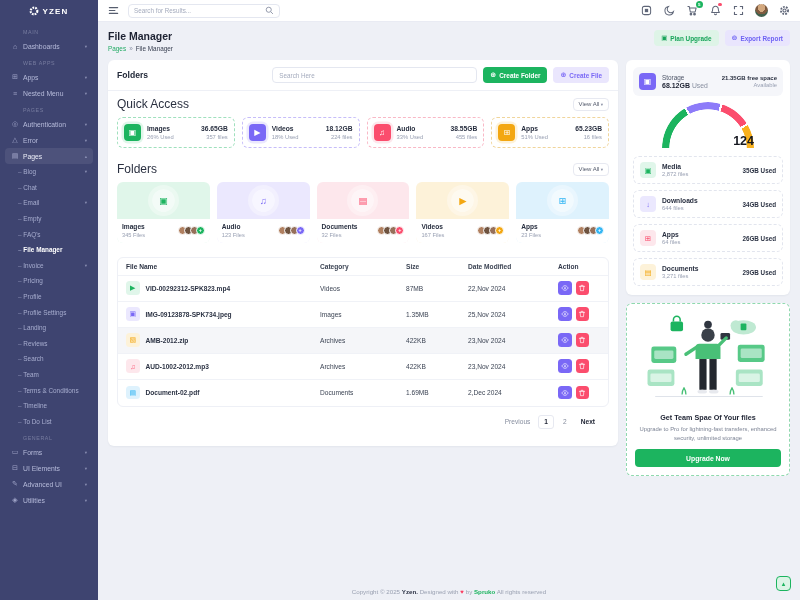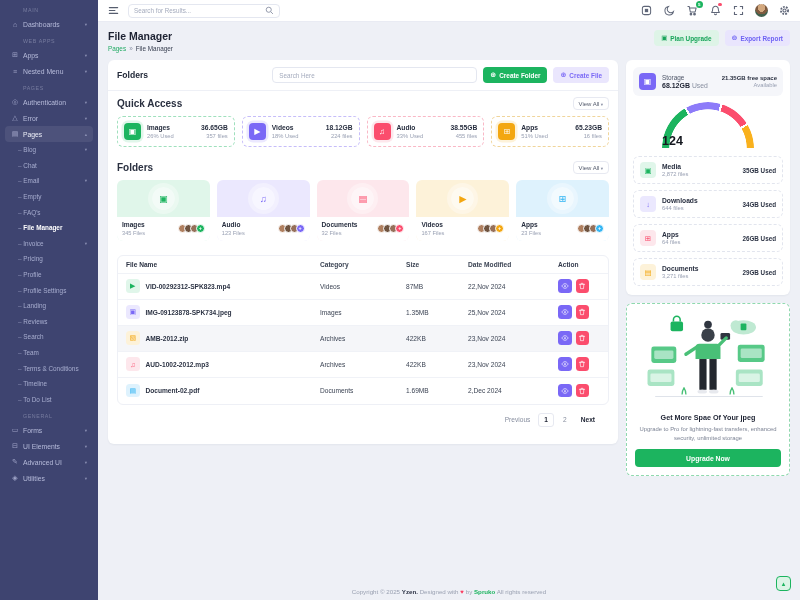--- a/index.html
+++ b/index.html
@@ -56,21 +56,21 @@
   .card{background:#fff;border-radius:6px;box-shadow:0 1px 2px rgba(25,35,65,.05)}
   .card-h{display:flex;align-items:center;gap:6px;padding:7px 9px;border-bottom:1px solid #eef0f6}
   .card-title{font-size:8.6px;font-weight:700;color:#222939}
   .fm-search{margin-left:auto;width:205px;height:16px;border:1px solid #e4e7f0;border-radius:4px;display:flex;align-items:center;padding:0 6px}
   .fm-search input{border:none;outline:none;flex:1;font-size:6.3px;color:#4a5164;font-family:inherit}
   .fm-search input::placeholder{color:#a4abbd}
   .btn-green{background:#1cb45f;color:#fff}
   .btn-lav{background:#eae6fd;color:#7a68f6}
   .sec{padding:6px 9px 8px}
   .sec-h{display:flex;align-items:center;margin-bottom:6px}
-  .sec-title{font-size:10px;font-weight:700;color:#2a3040}
+  .sec-title{font-size:12px;font-weight:400;color:#2a3040}
   .view-all{margin-left:auto;font-size:6px;color:#565d6e;border:1px solid #e7e9f1;border-radius:4px;padding:2.5px 5px;background:#fff;cursor:pointer;font-family:inherit}
   .va-c::after{content:" ▾";font-size:4.6px;color:#8b92a5}
   .va-a::after{content:" →";font-size:5.6px}
   
   .qa-grid{display:grid;grid-template-columns:repeat(4,1fr);gap:7px}
   .qa-card{border:1px dashed var(--bd);border-radius:6px;padding:6px;display:flex;align-items:center;gap:6px;background:#fff;cursor:pointer}
   .qa-ic{width:17px;height:17px;flex:none;border-radius:4px;background:var(--c);color:#fff;display:flex;align-items:center;justify-content:center;font-size:8px;box-shadow:0 0 0 2.5px var(--bg)}
   .qa-name{font-size:6.7px;font-weight:700;color:#272e3f}
   .qa-sub{font-size:5.8px;color:#99a0b3;margin-top:2px}
   .qa-right{margin-left:auto;text-align:right}
@@ -114,21 +114,21 @@
   .st-name{font-size:6.4px;color:#4d5567}
   .st-used{font-size:6.8px;margin-top:1.5px;color:#878e9f}
   .st-used b{color:#1d2232;font-size:7px}
   .st-right{margin-left:auto;text-align:right}
   .st-free{font-size:6px;font-weight:700;color:#2a3040}
   .st-avail{font-size:5.8px;color:#99a0b3;margin-top:1.5px}
   .gauge{width:92px;height:46px;position:relative;overflow:hidden;margin:6px auto 8px}
   .gauge::before{content:"";position:absolute;left:0;top:0;width:92px;height:92px;border-radius:50%;
     background:conic-gradient(from 270deg,#1cb45f 0 16.4%,#fff 16.4% 17.2%,#8d7bf9 17.2% 29.4%,#fff 29.4% 30.2%,#fb4d6d 30.2% 40.9%,#fff 40.9% 41.7%,#f9b11d 41.7% 50%,transparent 50%);
     -webkit-mask:radial-gradient(circle,transparent 59%,#000 60%);mask:radial-gradient(circle,transparent 59%,#000 60%)}
-  .gauge-val{position:absolute;bottom:0;left:0;right:0;text-align:left;font-size:12.5px;font-weight:700;color:#14171f}
+  .gauge-val{position:absolute;bottom:0;left:0;right:0;text-align:right;font-size:12.5px;font-weight:700;color:#14171f}
   .st-item{margin:0 7px 6px;border:1px dashed #e2e5ee;border-radius:6px;padding:5px 6px;display:flex;align-items:center;gap:6px}
   .sti-ic{width:16px;height:16px;flex:none;border-radius:4px;background:var(--bg);color:var(--c);display:flex;align-items:center;justify-content:center;font-size:7.5px}
   .sti-name{font-size:6.7px;font-weight:700;color:#272e3f}
   .sti-files{font-size:5.8px;color:#99a0b3;margin-top:1.5px}
   .sti-used{margin-left:auto;font-size:6.3px;font-weight:600;color:#2c3344}
   .st-pad{height:3px}
   
   .upgrade{border:1.5px dashed #8fd9ae;background:#fff;border-radius:6px;padding:8px;text-align:center}
   .up-title{font-size:7.2px;font-weight:700;color:#1d2232;margin:5px 0 3px}
   .up-desc{font-size:5.9px;color:#7d8495;line-height:1.55;margin-bottom:6px;padding:0 2px}
@@ -138,20 +138,26 @@
   .f-brand{color:#2b3144;font-weight:700}
   .f-heart{color:#fb3d61}
   .f-co{color:#1cb45f;font-weight:700}
   .scroll-top{position:fixed;right:9px;bottom:9px;width:15px;height:15px;border-radius:4px;background:#dcf4e6;border:1px solid #1cb45f;color:#1cb45f;display:flex;align-items:center;justify-content:center;font-size:7px;cursor:pointer;z-index:7}
   svg{display:block}
 </style>
 </head>
 <body>
 
 <aside class="sidebar">
+  <div class="logo">
+    <svg width="10" height="10" viewBox="0 0 12 12">
+        <circle cx="6" cy="6" r="4" fill="none" stroke="#fff" stroke-width="2.6" stroke-dasharray="2.1 1.2"></circle>
+      </svg>
+    <span class="logo-text">YZEN</span>
+  </div>
   <nav class="s-list">
 
   <div class="s-item" data-type="category">
         <span class="s-glyph"></span>
         <span class="s-label">MAIN</span>
         <span class="s-chev"></span>
       </div>
       <div class="s-item" data-type="item">
         <span class="s-glyph">⌂</span>
         <span class="s-label">Dashboards</span>
@@ -761,21 +767,21 @@
             <path d="M64 36L52 44" stroke="#49c077" stroke-width="3.5" stroke-linecap="round"></path>
             <path d="M86 35l8-8" stroke="#49c077" stroke-width="3.5" stroke-linecap="round"></path>
             <rect x="66" y="49" width="7.5" height="32" fill="#23272e"></rect>
             <rect x="76.5" y="49" width="7.5" height="32" fill="#23272e"></rect>
             <ellipse cx="69" cy="83" rx="5" ry="2" fill="#e7e9ee"></ellipse>
             <ellipse cx="81" cy="83" rx="5" ry="2" fill="#e7e9ee"></ellipse>
             <path d="M48 86c0-4 2-7 2-7s2 3 2 7M98 86c0-4 2-7 2-7s2 3 2 7" fill="none" stroke="#49c077" stroke-width="1.4"></path>
             <path d="M20 88h112" stroke="#dfe3ea" stroke-width="1.2"></path>
           </g>
         </svg>
-        <div class="up-title">Get More Spae Of Your jpeg</div>
+        <div class="up-title">Get Team Spae Of Your files</div>
         <div class="up-desc">Upgrade to Pro for lightning-fast transfers, enhanced security, unlimited storage</div>
         <button class="up-btn">Upgrade Now</button>
       </div>
     </div>
   </div>
 
   <div class="footer">
     <span>Copyright © 2025</span>
     <span class="f-brand">Yzen.</span>
     <span>Designed with</span>

